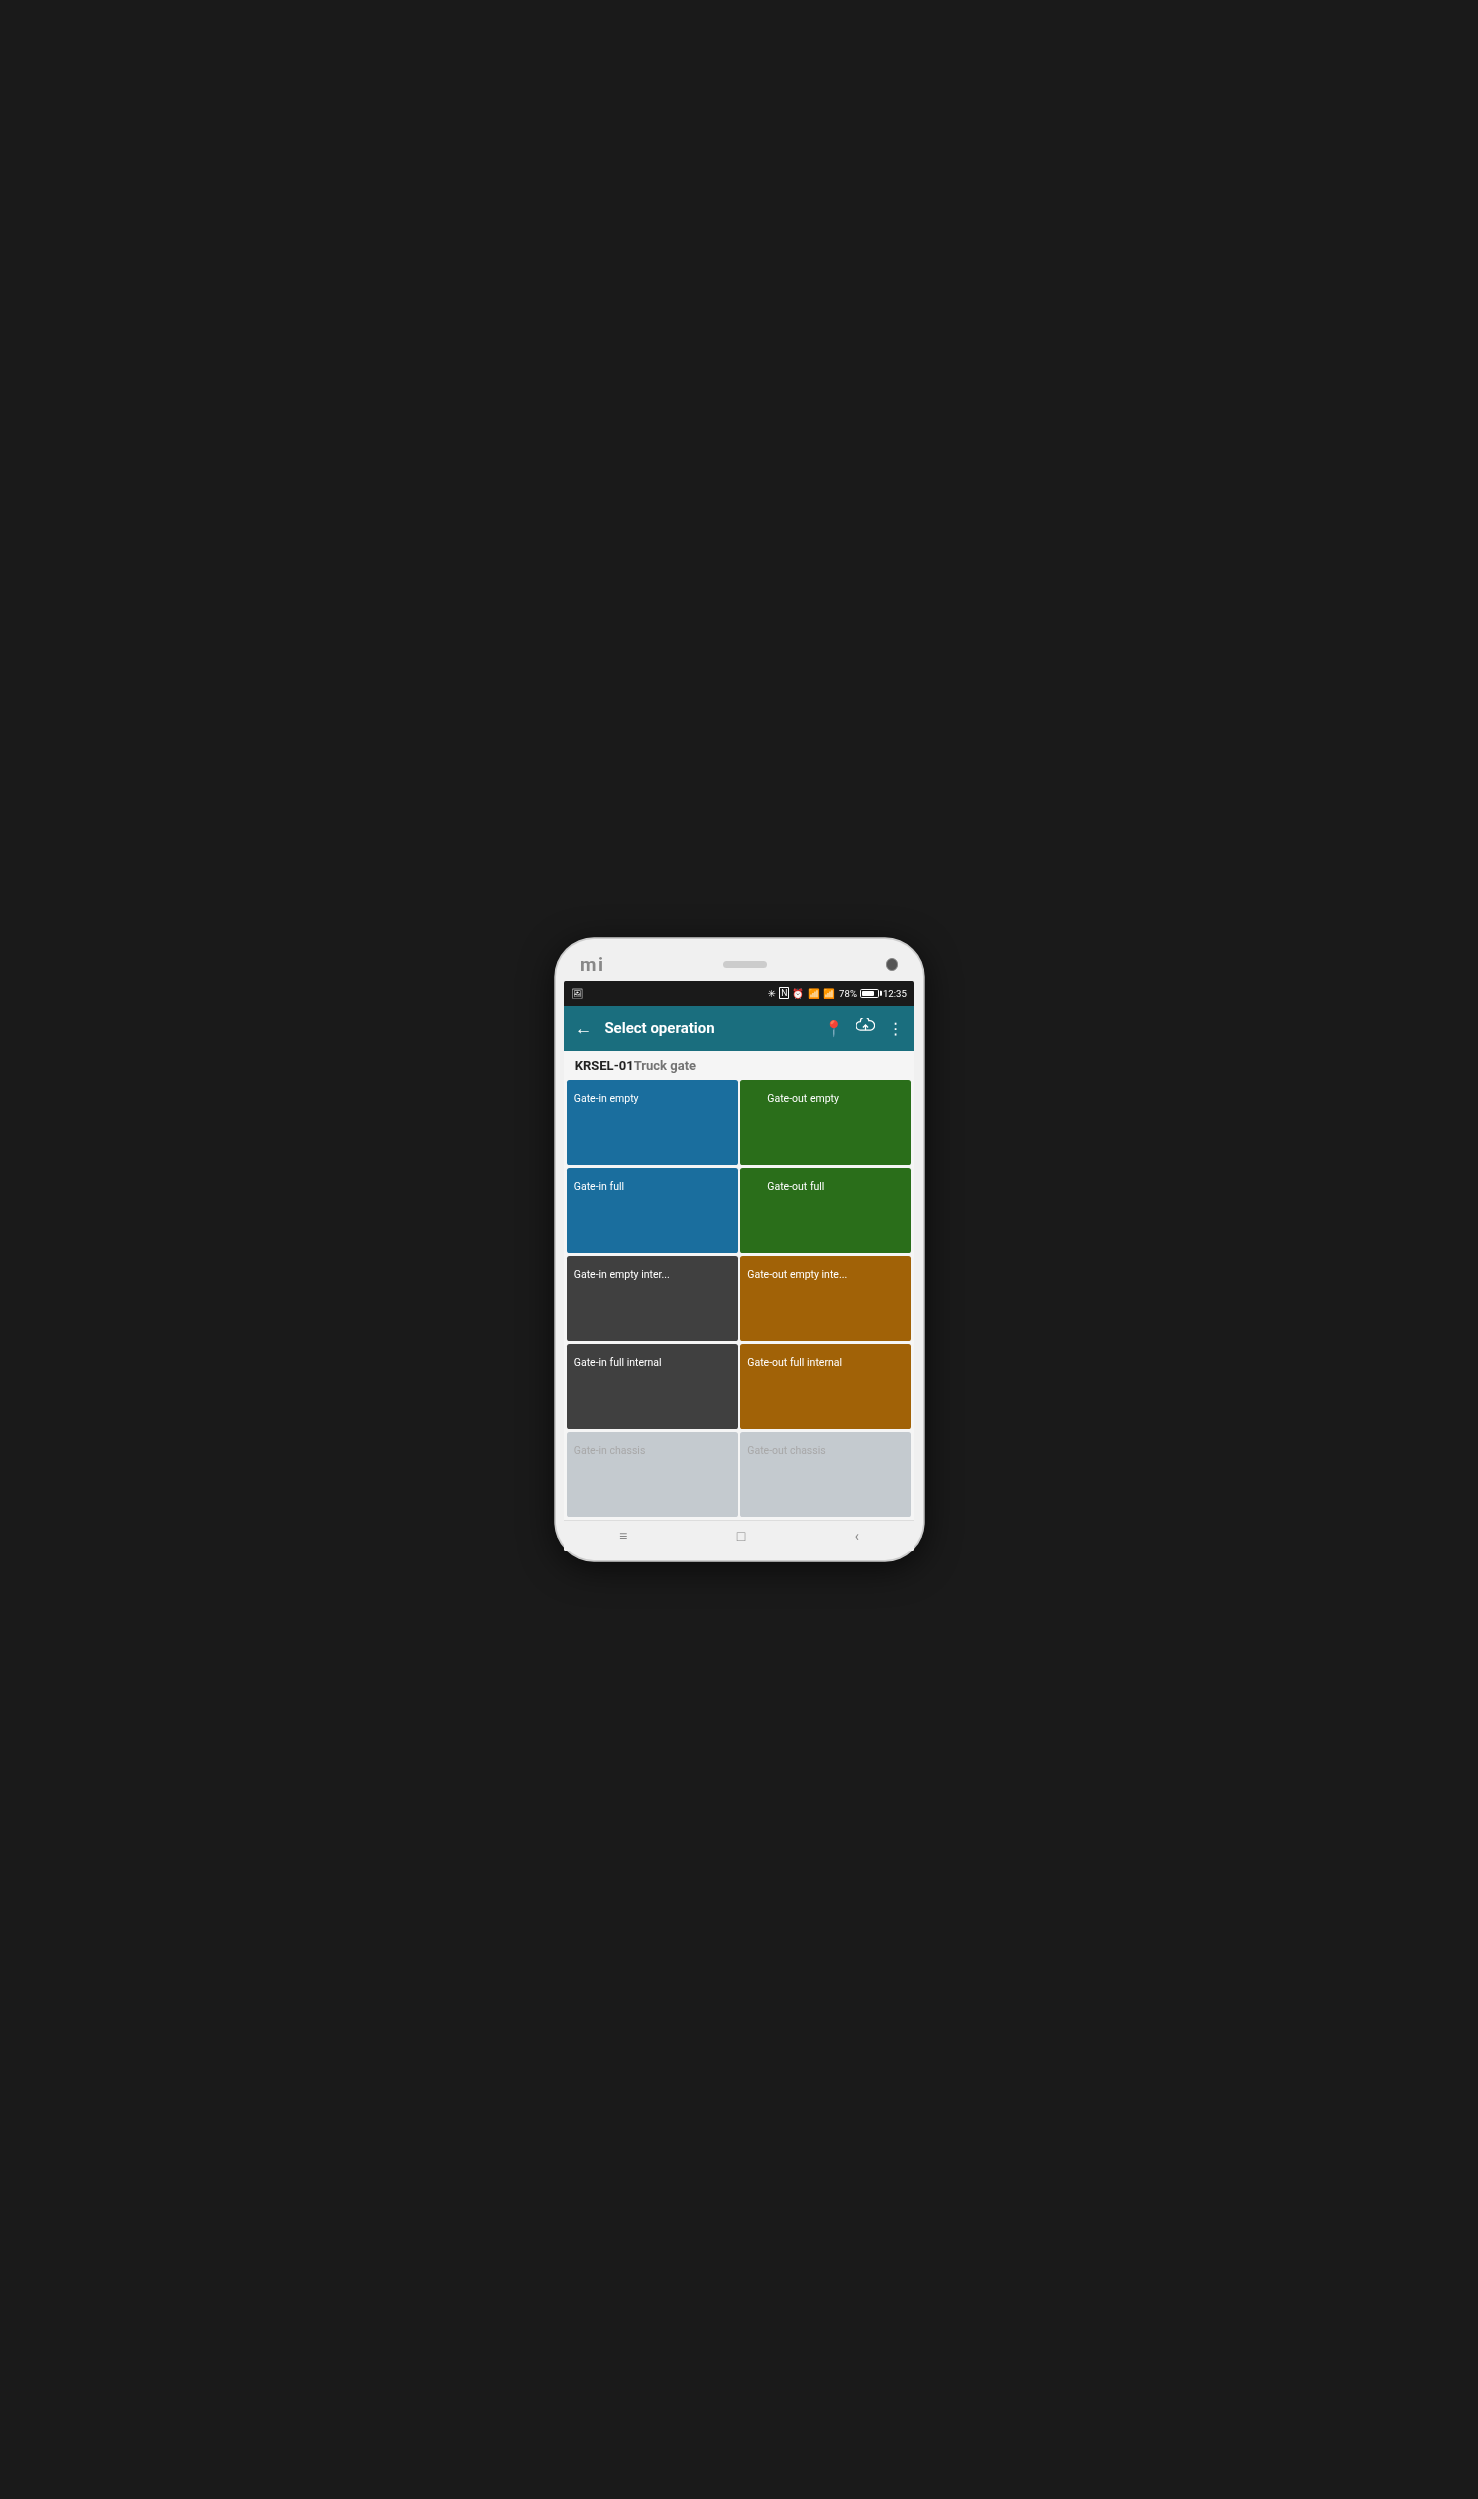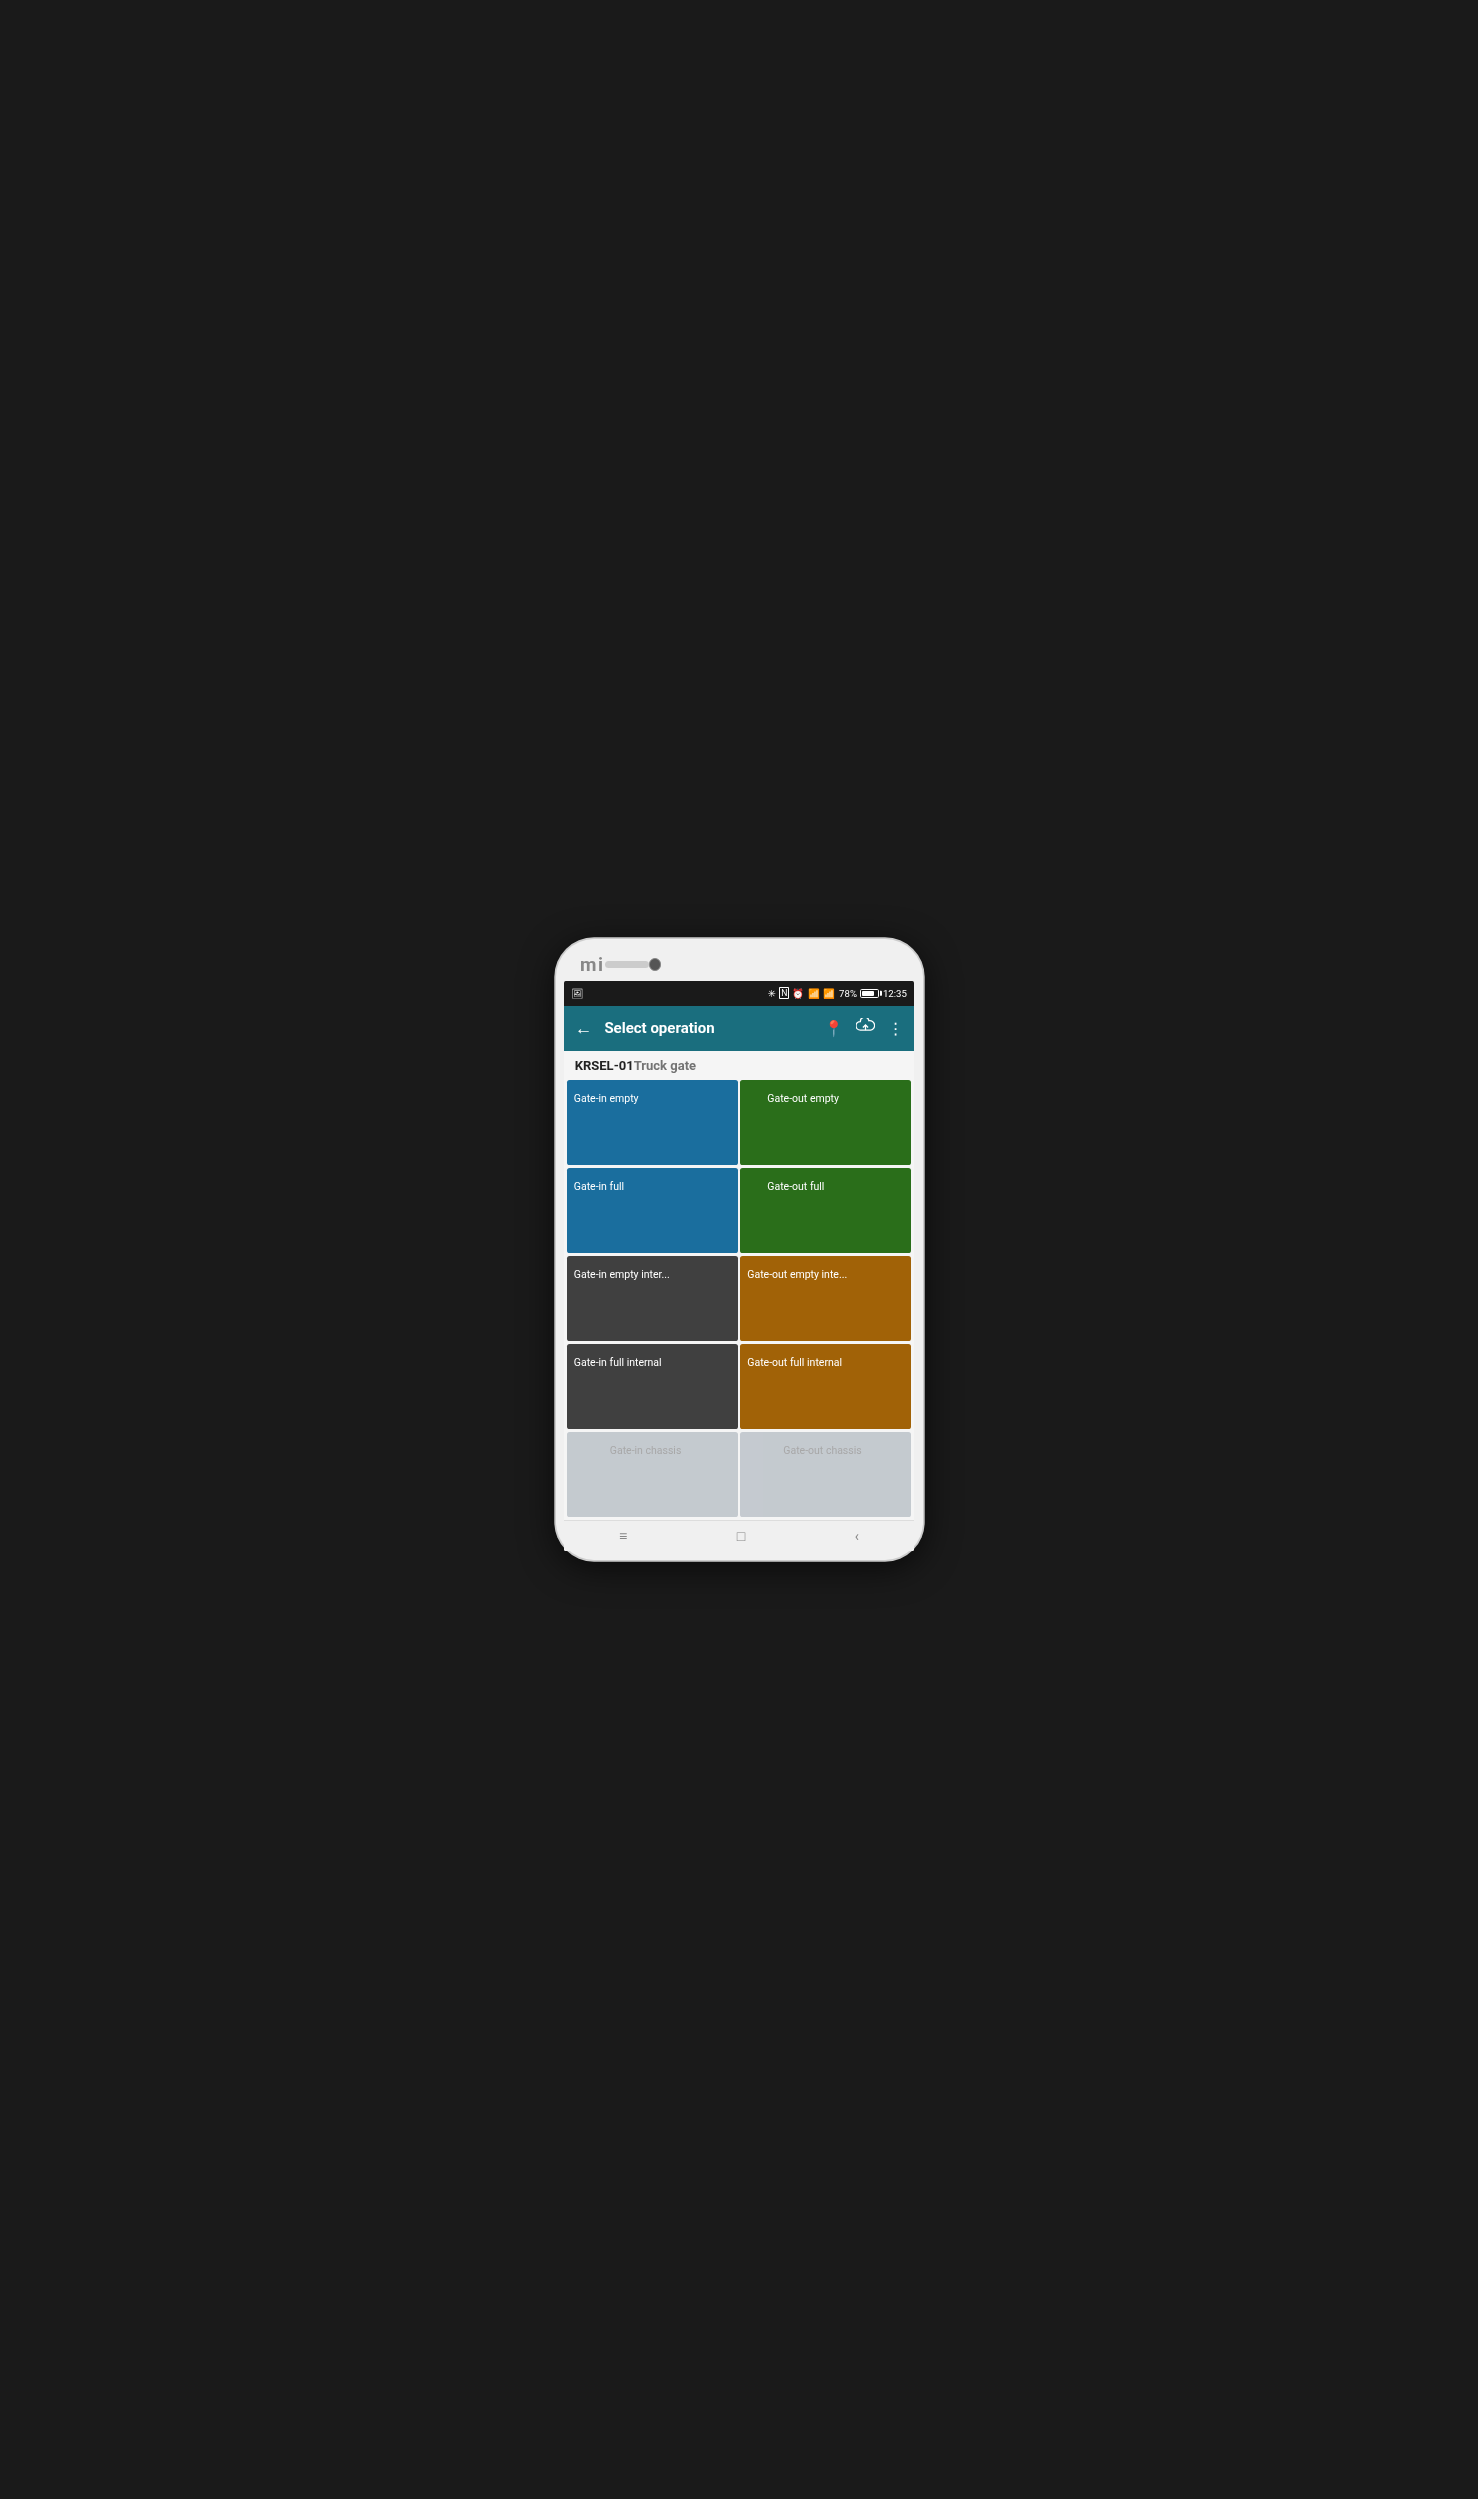--- a/index.html
+++ b/index.html
@@ -22,20 +22,21 @@
       display: flex;
       flex-direction: column;
       align-items: center;
       padding: 10.5px 8.7px 8.7px 8.7px;
     }
 
     
     .phone-top-bar {
       width: 100%;
       display: flex;
+      justify-content: space-between;
       align-items: center;
       padding: 3.5px 15.7px 5.2px 15.7px;
       position: relative;
     }
     .phone-brand {
       font-size: 19px;
       font-weight: bold;
       color: #888;
       letter-spacing: 1.7px;
     }
@@ -206,21 +207,21 @@
       justify-content: space-between;
       cursor: pointer;
       min-height: 83px;
       position: relative;
       overflow: hidden;
     }
     .op-card.blue { background: #1a6e9e; }
     .op-card.dark-blue { background: #404040; }
     .op-card.green { background: #2a6e1a; gap: 20px; }
     .op-card.dark-green { background: #a16207; }
-    .op-card.gray { background: #b0b8c0; opacity: 0.7; gap: 36px; }
+    .op-card.gray { background: #b0b8c0; opacity: 0.7; }
 
     .op-icon-area {
       width: 100%;
       display: flex;
       align-items: center;
       justify-content: center;
       flex: 1;
       margin-bottom: 3.5px;
     }
 

